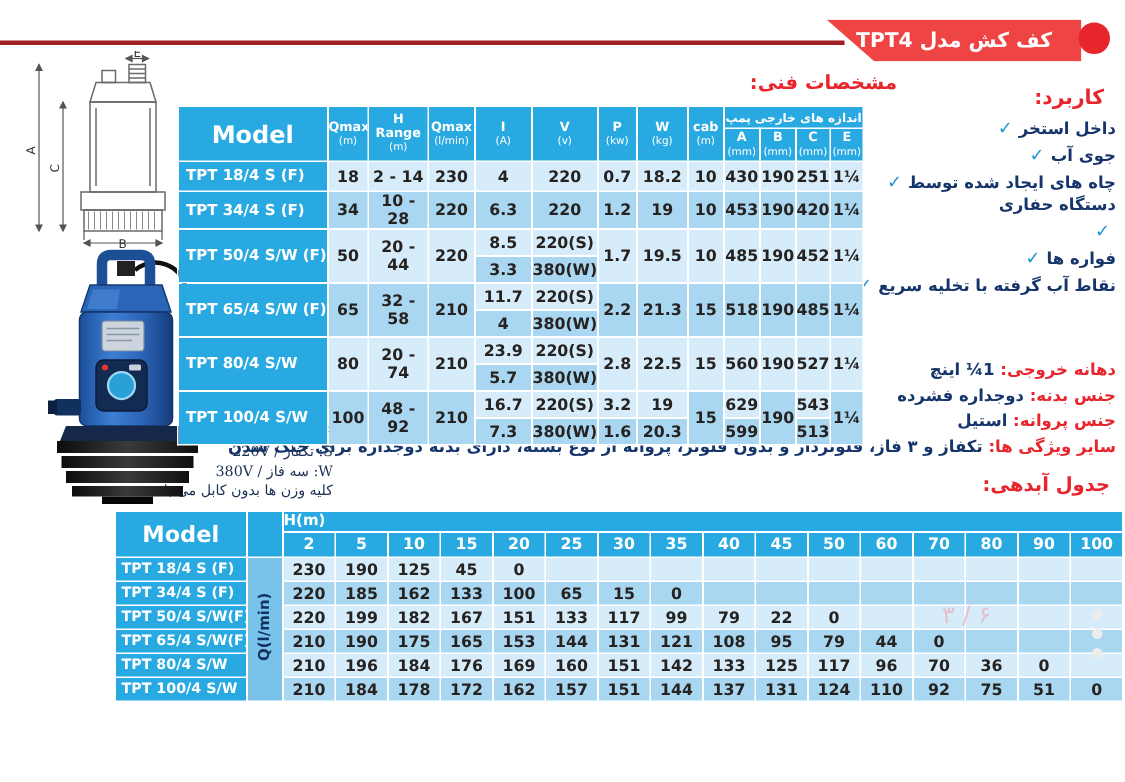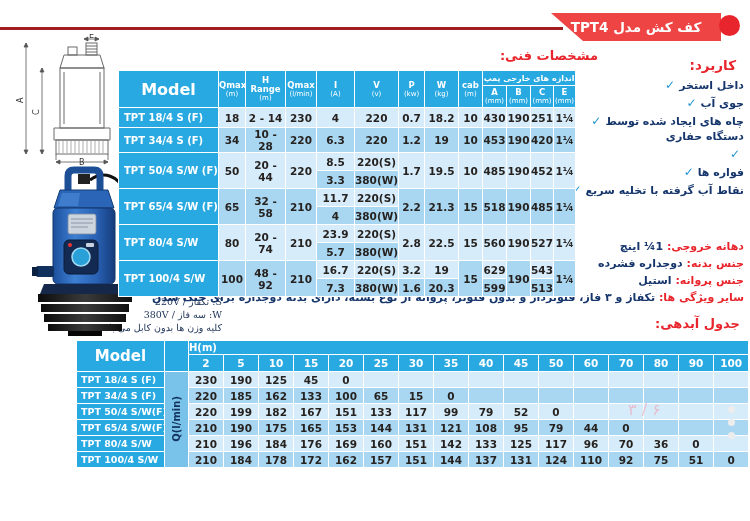--- a/index.html
+++ b/index.html
@@ -509,21 +509,21 @@
             <td class="fmodel">TPT 50/4  S/W(F)</td>
             <td class="light">220</td>
             <td class="light">199</td>
             <td class="light">182</td>
             <td class="light">167</td>
             <td class="light">151</td>
             <td class="light">133</td>
             <td class="light">117</td>
             <td class="light">99</td>
             <td class="light">79</td>
-            <td class="light">52</td>
+            <td class="light">22</td>
             <td class="light">0</td>
             <td class="light"></td>
             <td class="light"></td>
             <td class="light"></td>
             <td class="light"></td>
             <td class="light"></td>
           </tr>
           <tr>
             <td class="fmodel">TPT 65/4  S/W(F)</td>
             <td class="mid">210</td>

